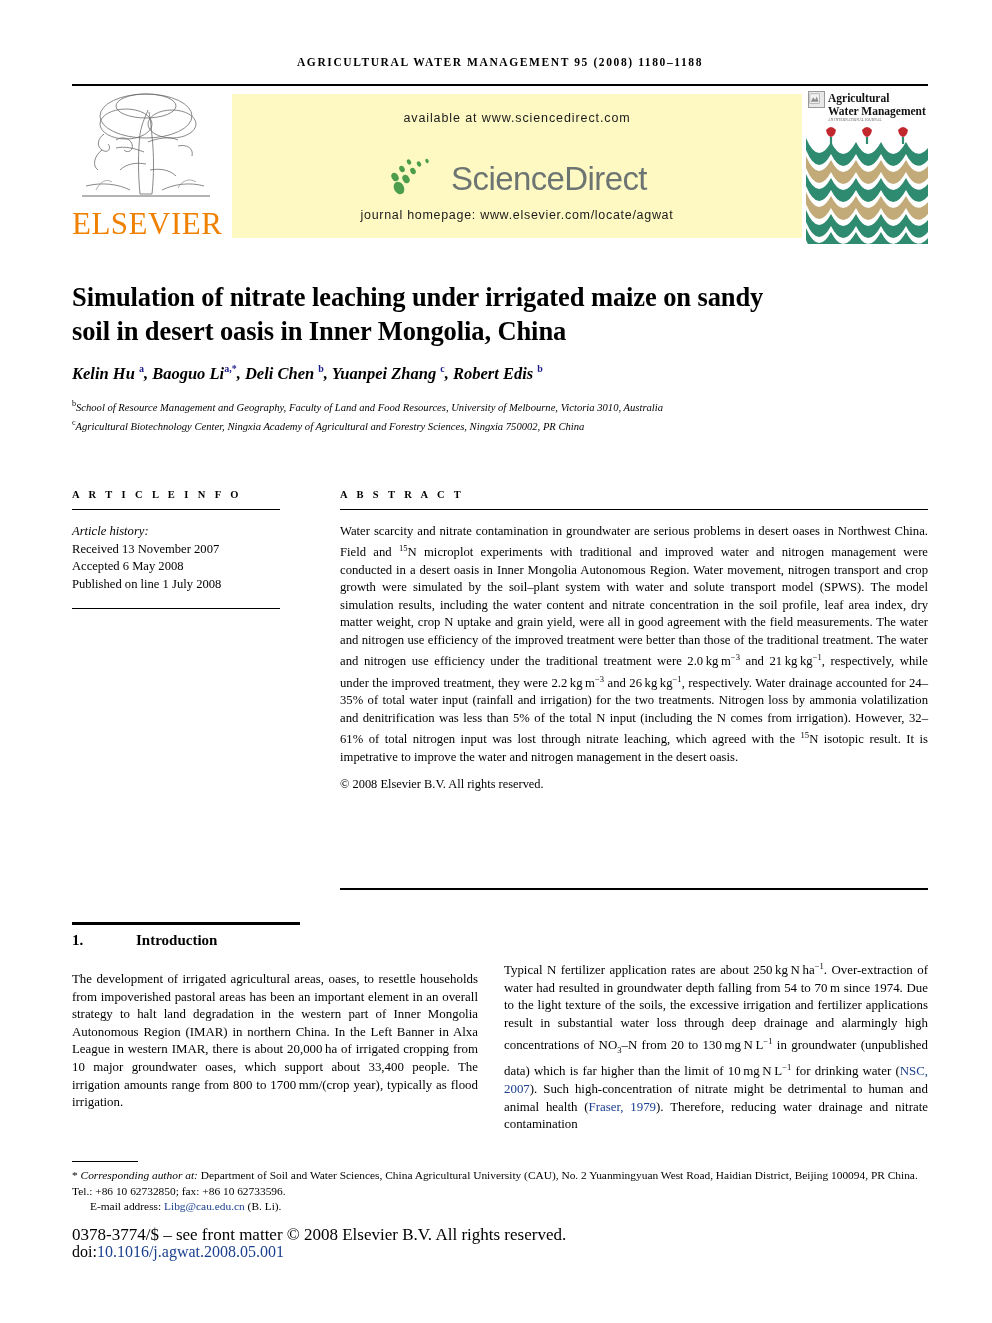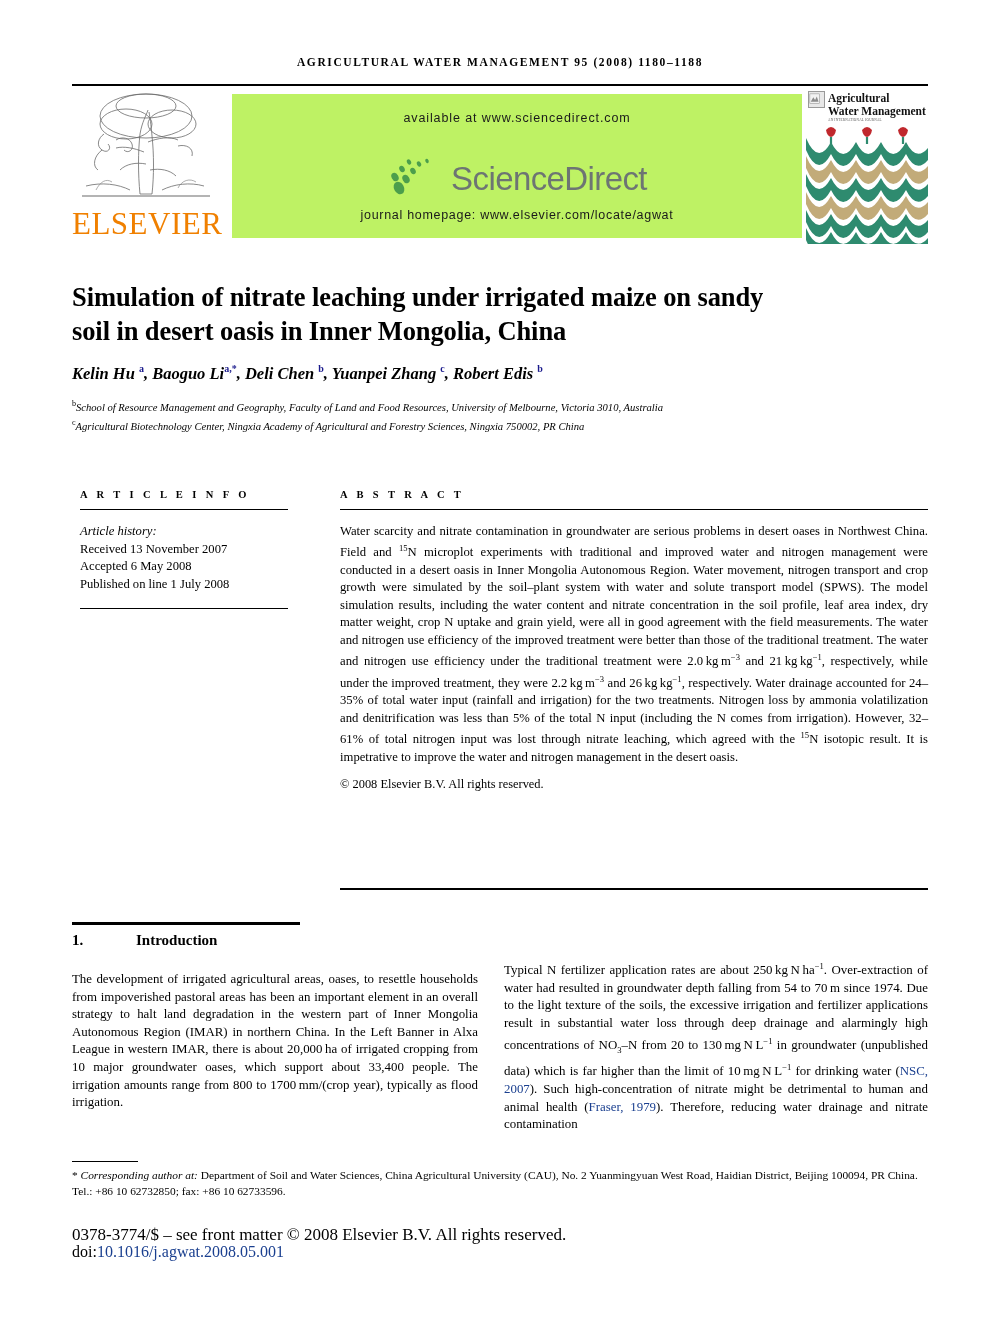--- a/index.html
+++ b/index.html
@@ -73,21 +73,21 @@
     font-size: 31px;
     letter-spacing: 0.5px;
     color: #f08000;
   }
   .sd-band {
     position: absolute;
     left: 160px;
     top: 6px;
     width: 570px;
     height: 144px;
-    background: #bef264;
+    background: #fef9c3;
   }
   .sd-avail {
     position: absolute;
     left: 0; top: 17px;
     width: 570px;
     text-align: center;
     font-family: "Liberation Sans", sans-serif;
     font-size: 12.5px;
     letter-spacing: 0.9px;
     color: #1a1a1a;
@@ -188,21 +188,21 @@
     font-family: "Liberation Serif", serif;
     font-style: italic;
     font-size: 10.6px;
     line-height: 15.5px;
   }
   .affils sup { font-style: normal; font-size: 8px; }
 
   
   .col-info {
     position: absolute;
-    left: 80px;
+    left: 72px;
     top: 489px;
     width: 208px;
   }
   .col-abs {
     position: absolute;
     left: 340px;
     top: 489px;
     width: 588px;
   }
   .sechead {
@@ -502,18 +502,19 @@
 
   <div class="rule-sec"></div>
   <div class="sec-num">1.</div>
   <div class="sec-title">Introduction</div>
 
   <div class="body-l">The development of irrigated agricultural areas, oases, to resettle households from impoverished pastoral areas has been an important element in an overall strategy to halt land degradation in the western part of Inner Mongolia Autonomous Region (IMAR) in northern China. In the Left Banner in Alxa League in western IMAR, there is about 20,000 ha of irrigated cropping from 10 major groundwater oases, which support about 33,400 people. The irrigation amounts range from 800 to 1700 mm/(crop year), typically as flood irrigation.</div>
   <div class="body-r">Typical N fertilizer application rates are about 250 kg N ha<sup>−1</sup>. Over-extraction of water had resulted in groundwater depth falling from 54 to 70 m since 1974. Due to the light texture of the soils, the excessive irrigation and fertilizer applications result in substantial water loss through deep drainage and alarmingly high concentrations of NO<sub>3</sub>–N from 20 to 130 mg N L<sup>−1</sup> in groundwater (unpublished data) which is far higher than the limit of 10 mg N L<sup>−1</sup> for drinking water (<span class="cite">NSC, 2007</span>). Such high-concentration of nitrate might be detrimental to human and animal health (<span class="cite">Fraser, 1979</span>). Therefore, reducing water drainage and nitrate contamination</div>
 
   <div class="fn-rule"></div>
   <div class="fn-corr">* <span class="it">Corresponding author at:</span> Department of Soil and Water Sciences, China Agricultural University (CAU), No. 2 Yuanmingyuan West Road, Haidian District, Beijing 100094, PR China. Tel.: +86 10 62732850; fax: +86 10 62733596.</div>
+  <div class="fn-email">E-mail address: <span class="link">Libg@cau.edu.cn</span> (B. Li).</div>
   <div class="fn-issn">0378-3774/$ – see front matter © 2008 Elsevier B.V. All rights reserved.</div>
   <div class="fn-doi">
     <span>doi:</span><span class="link">10.1016/j.agwat.2008.05.001</span>
   </div>
 
 </div>
 
 </body></html>

